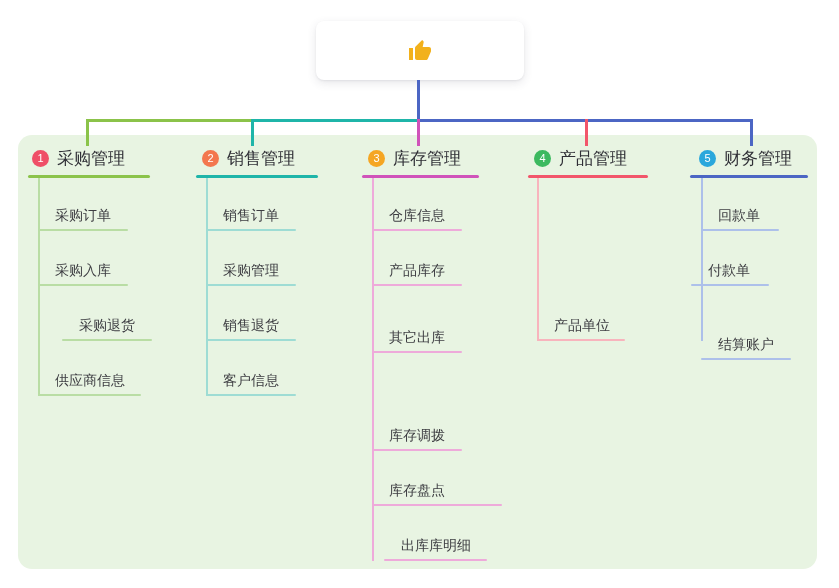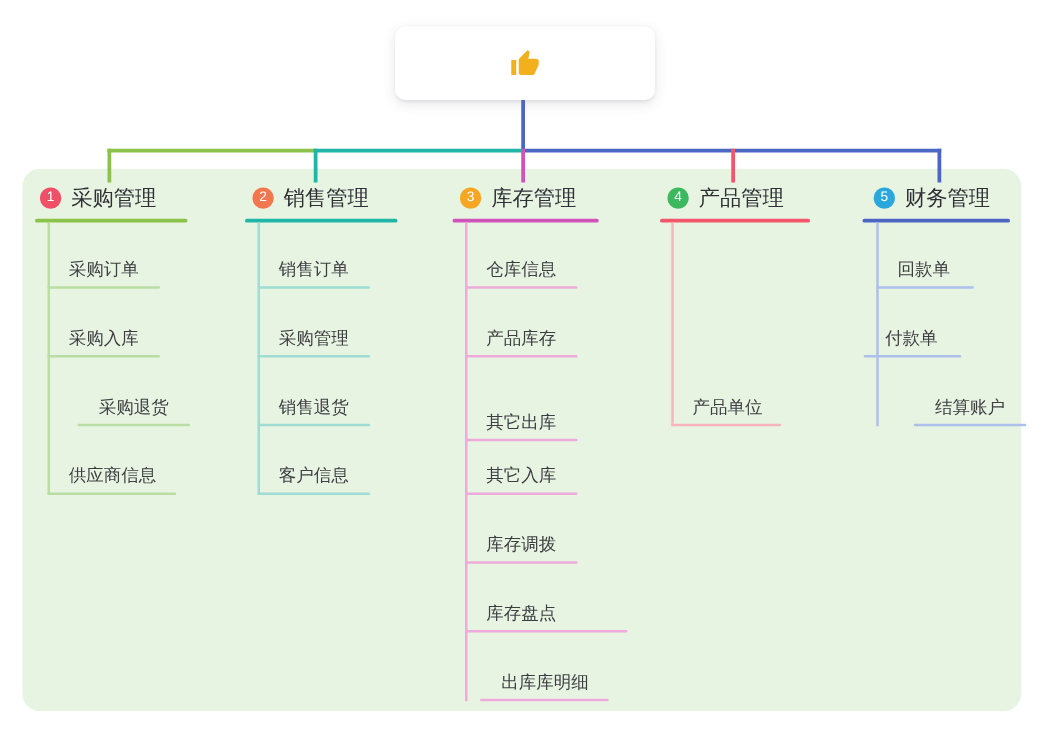--- a/index.html
+++ b/index.html
@@ -135,24 +135,20 @@
     <span class="child-underline lc-3"></span>
   </div>
   <div class="child-item" style="left:372px;top:260px;width:90px;height:26px;">
     <span class="child-label">产品库存</span>
     <span class="child-underline lc-3"></span>
   </div>
   <div class="child-item" style="left:372px;top:327px;width:90px;height:26px;">
     <span class="child-label">其它出库</span>
     <span class="child-underline lc-3"></span>
   </div>
-  <div class="child-item" style="left:372px;top:370px;width:90px;height:26px;">
-    <span class="child-label">其它入库</span>
-    <span class="child-underline lc-3"></span>
-  </div>
   <div class="child-item" style="left:372px;top:425px;width:90px;height:26px;">
     <span class="child-label">库存调拨</span>
     <span class="child-underline lc-3"></span>
   </div>
   <div class="child-item" style="left:372px;top:480px;width:90px;height:26px;padding-left:40px;">
     <span class="child-label">库存盘点</span>
     <span class="child-underline lc-3"></span>
   </div>
   <div class="child-item" style="left:372px;top:535px;width:103px;height:26px;margin-left:12px;">
     <span class="child-label">出库库明细</span>
@@ -177,18 +173,18 @@
   <div class="head-line c-indigo" style="left:690px;width:118px;"></div>
   <div class="spine sp-5" style="left:701px;top:178px;height:163px;"></div>
   <div class="child-item" style="left:701px;top:205px;width:78px;height:26px;">
     <span class="child-label">回款单</span>
     <span class="child-underline lc-5"></span>
   </div>
   <div class="child-item" style="left:691px;top:260px;width:78px;height:26px;">
     <span class="child-label">付款单</span>
     <span class="child-underline lc-5"></span>
   </div>
-  <div class="child-item" style="left:701px;top:315px;width:90px;height:26px;margin-left:30px;">
+  <div class="child-item" style="left:701px;top:334px;width:90px;height:26px;">
     <span class="child-label">结算账户</span>
     <span class="child-underline lc-5"></span>
   </div>
 
 </div>
 
 </body></html>

